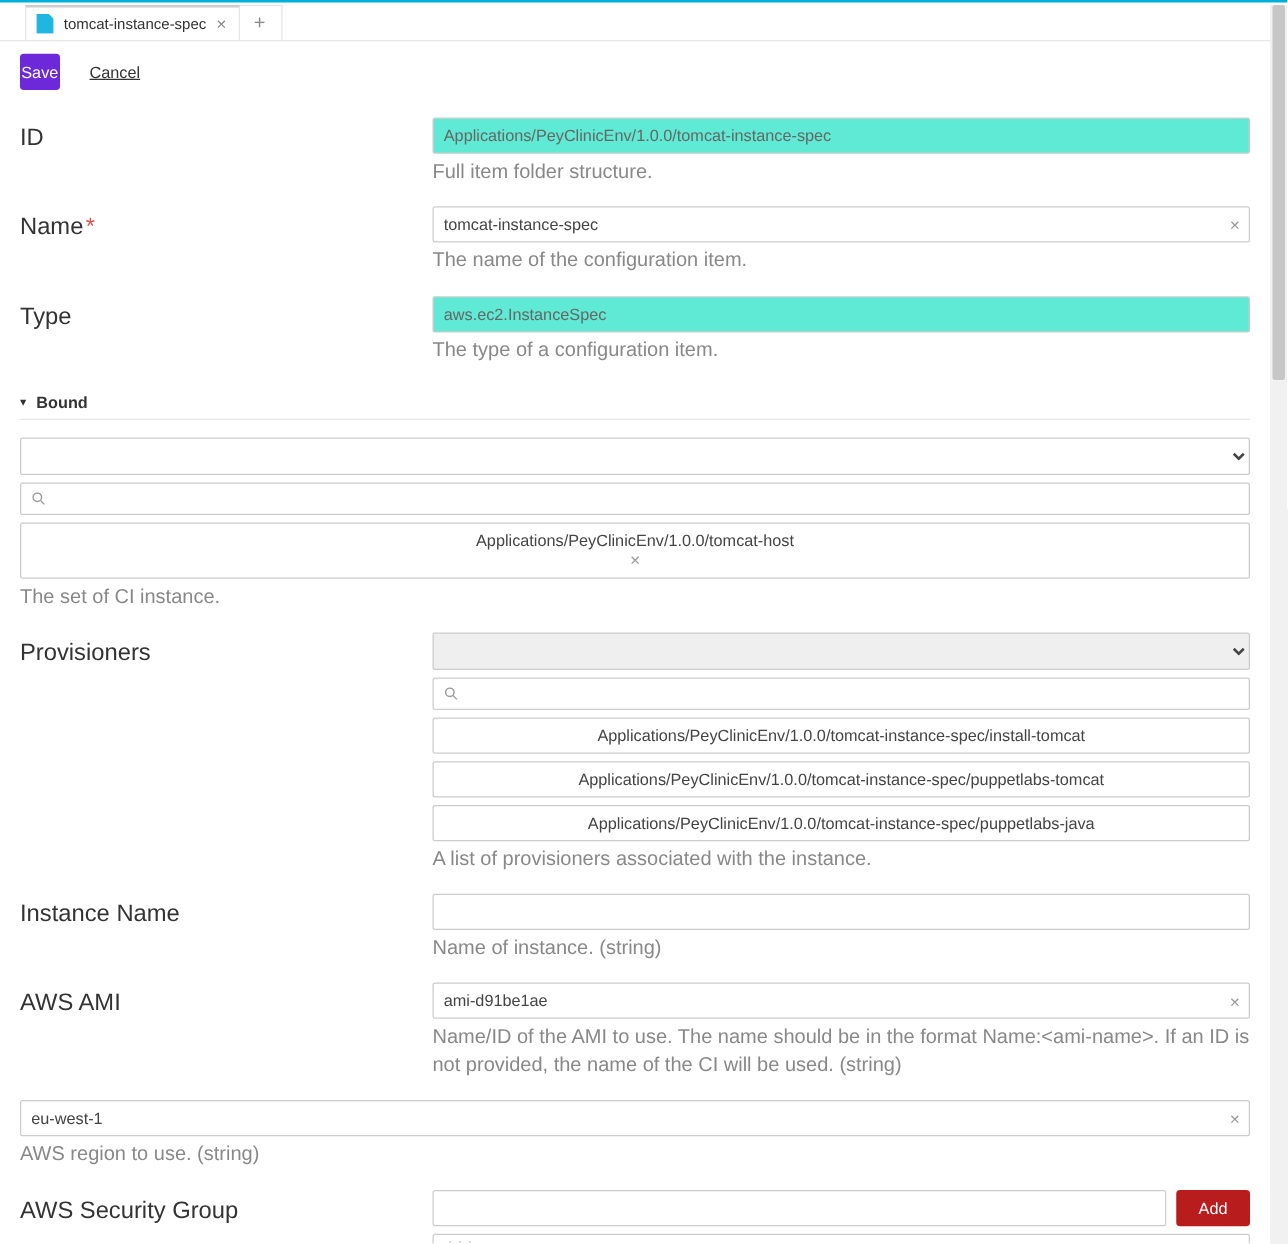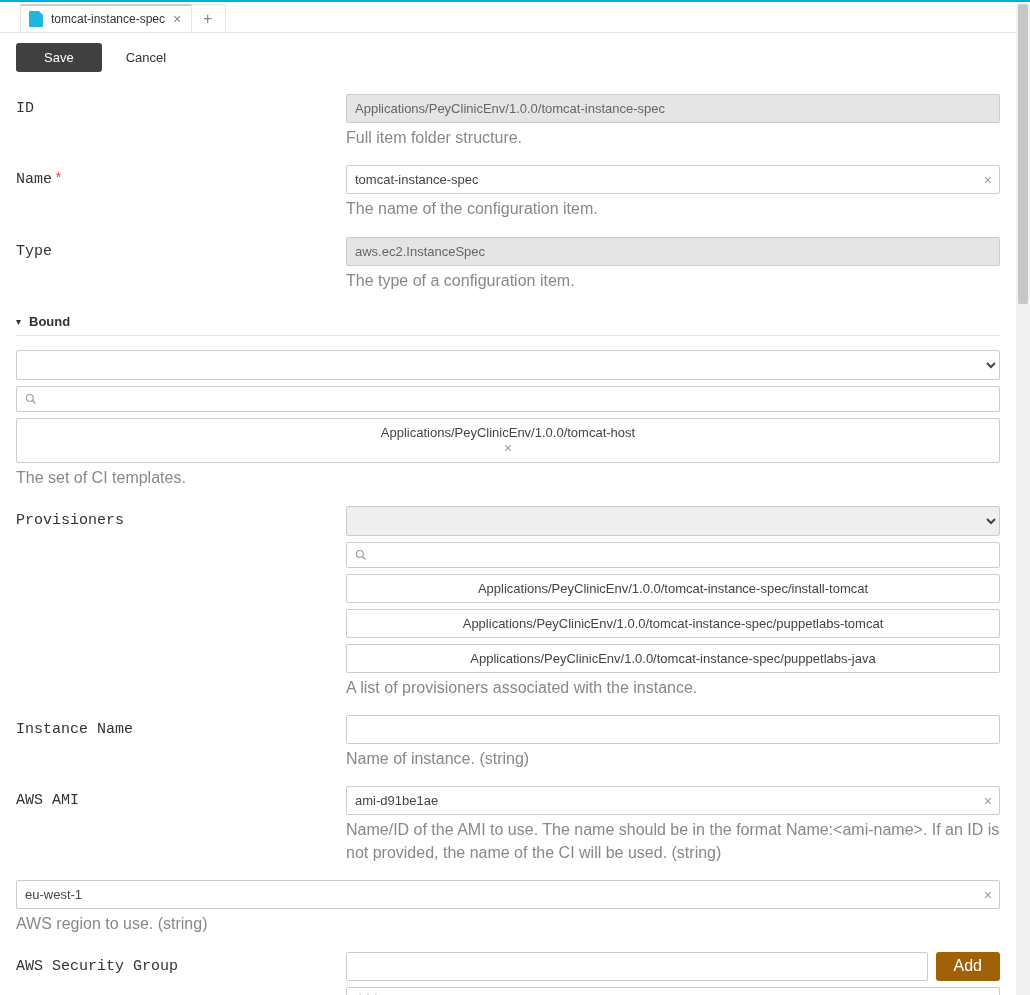--- a/index.html
+++ b/index.html
@@ -12,54 +12,54 @@
 .tabbar { display: flex; align-items: stretch; background: #fff; border-bottom: 1px solid #e6e6e6; padding-left: 20px; }
 .tab { display: flex; align-items: center; gap: 8px; padding: 6px 10px 6px 8px; border: 1px solid #e6e6e6; border-bottom: none; background: #fff; position: relative; min-width: 160px; height: 28px; }
 .tab.active { border-top: 2px solid #ccc; }
 .tab .file-icon { width: 14px; height: 16px; background: #1fb6df; clip-path: polygon(0 0, 70% 0, 100% 25%, 100% 100%, 0 100%); }
 .tab .tab-title { font-size: 12px; color: #333; flex: 1; }
 .tab .close { color: #888; font-size: 14px; cursor: pointer; }
 .tab.add { min-width: 34px; justify-content: center; border-left: none; }
 .tab.add .plus { color: #888; font-size: 16px; }
 
 .toolbar { display: flex; align-items: center; gap: 24px; padding: 10px 16px 14px 16px; }
-.btn-save { background: #404040; color: #fff; border: none; border-radius: 3px; padding: 7px 28px; font-size: 13px; cursor: pointer; }
-.link-cancel { color: #333; font-size: 13px; cursor: pointer; }
+.btn-save { background: #6d28d9; color: #fff; border: none; border-radius: 3px; padding: 7px 1px; font-size: 13px; cursor: pointer; }
+.link-cancel { color: #333; text-decoration: underline; font-size: 13px; cursor: pointer; }
 
 .form { padding: 0 16px 40px 16px; }
 .row { display: flex; align-items: flex-start; padding: 8px 0; }
-.row .label { width: 330px; padding-top: 6px; font-size: 15px; color: #333; font-family: Liberation Mono, monospace; }
+.row .label { width: 330px; padding-top: 6px; font-size: 19px; color: #333; }
 .row .label .req { color: #d9534f; margin-left: 2px; }
 .row .field { flex: 1; }
 .hint { font-size: 16px; color: #888; margin-top: 4px; line-height: 1.4; }
 
 input.text, .readonly-box, select.dd, .item-box, .search-box, .tag-box {
   width: 100%; border: 1px solid #ccc; border-radius: 2px; font-size: 13px; padding: 6px 8px; color: #444;
 }
-.readonly-box { background: #e5e5e5; color: #666; }
+.readonly-box { background: #5eead4; color: #666; }
 select.dd { height: 30px; background: #fff; }
 select.dd.grey { background: #efefef; }
 .search-box { display: flex; align-items: center; gap: 6px; color: #999; margin-top: 6px; }
 .search-box svg { width: 12px; height: 12px; }
 .item-box { margin-top: 6px; display: flex; align-items: center; justify-content: space-between; flex-direction: column; }
 .item-box .remove { color: #999; cursor: pointer; font-size: 14px; }
 .tag-box { margin-top: 6px; display: flex; align-items: center; gap: 8px; }
 .tag-box .drag { color: #bbb; letter-spacing: -2px; font-size: 10px; line-height: 8px; }
 .tag-box .remove { margin-left: auto; color: #999; cursor: pointer; font-size: 14px; }
 
 .clearable { position: relative; }
 .clearable .clear-x { position: absolute; right: 8px; top: 50%; transform: translateY(-50%); color: #999; cursor: pointer; font-size: 14px; }
 
 .section-head { display: flex; align-items: center; gap: 8px; padding: 14px 0 6px 0; border-bottom: 1px solid #e6e6e6; margin-bottom: 6px; cursor: pointer; }
 .section-head .chev { font-size: 10px; }
 .section-head .title { font-weight: 600; font-size: 13px; }
 
 .inline-field { display: flex; gap: 8px; }
 .inline-field input.text { flex: 1; }
-.btn-add { background: #a16207; color: #fff; border: none; border-radius: 3px; padding: 0 18px; font-size: 16px; cursor: pointer; }
+.btn-add { background: #b91c1c; color: #fff; border: none; border-radius: 3px; padding: 0 18px; font-size: 13px; cursor: pointer; }
 </style>
 </head>
 <body>
 
 <div class="app">
   <div class="content-wrap">
 
     <div class="tabbar">
       <div class="tab active">
         <span class="file-icon"></span>
@@ -116,21 +116,21 @@
           <div class="search-box">
             <svg viewBox="0 0 16 16">
                 <circle cx="6.5" cy="6.5" r="4.5" fill="none" stroke="#999" stroke-width="1.5"></circle>
                 <line x1="10" y1="10" x2="14" y2="14" stroke="#999" stroke-width="1.5"></line>
               </svg>
           </div>
           <div class="item-box">
             <span>Applications/PeyClinicEnv/1.0.0/tomcat-host</span>
             <span class="remove">×</span>
           </div>
-          <div class="hint">The set of CI templates.</div>
+          <div class="hint">The set of CI instance.</div>
         </div>
       </div>
 
       <div class="row">
         <div class="label">Provisioners</div>
         <div class="field">
           <select class="dd grey"></select>
           <div class="search-box">
             <svg viewBox="0 0 16 16">
                 <circle cx="6.5" cy="6.5" r="4.5" fill="none" stroke="#999" stroke-width="1.5"></circle>

